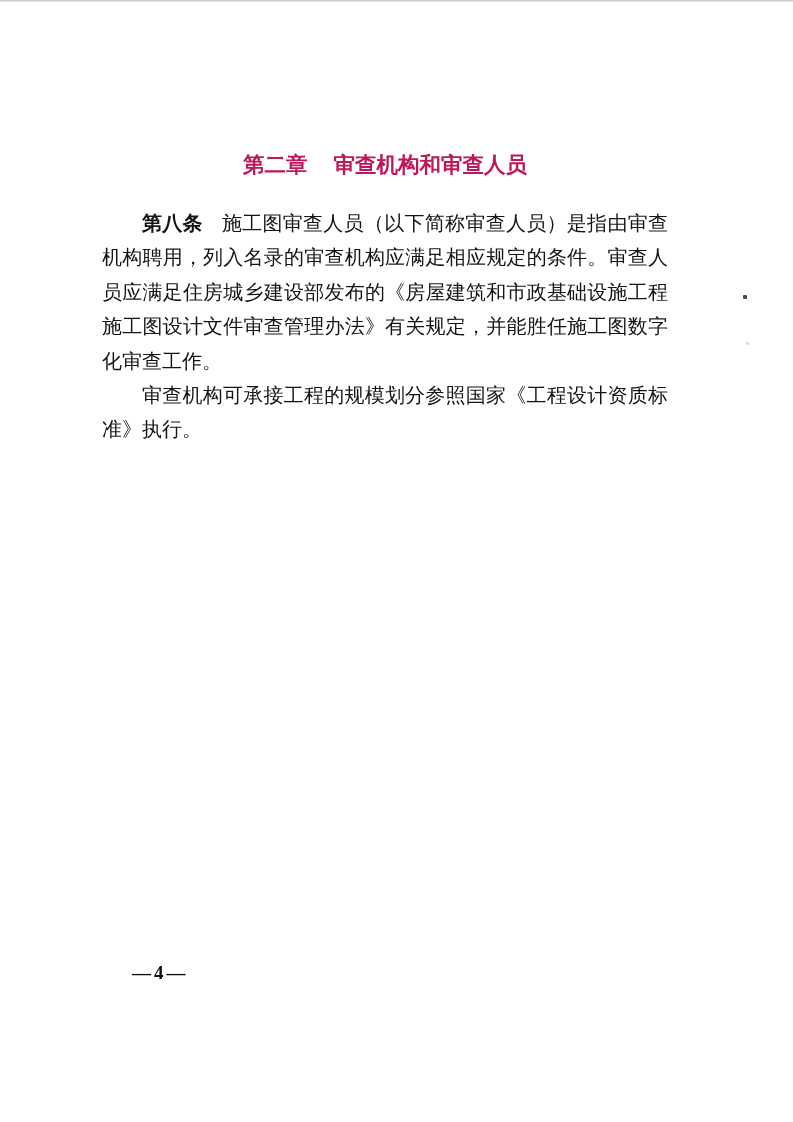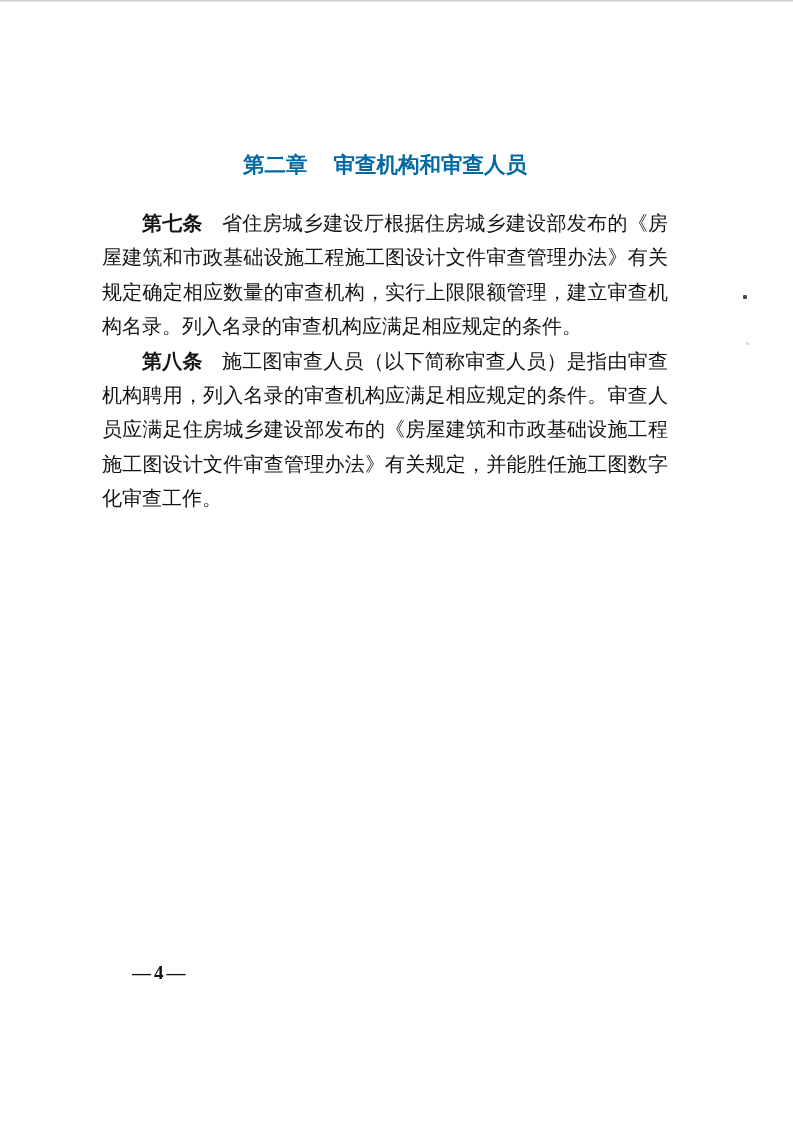--- a/index.html
+++ b/index.html
@@ -24,21 +24,21 @@
     top: 150px;
     width: 566px;
   }
   .heading {
     margin: 0 0 25px 0;
     font-size: 21.5px;
     line-height: 31px;
     font-weight: bold;
     text-align: center;
     font-family: "Liberation Sans", "DejaVu Sans", sans-serif;
-    color: #0369a1;
+    color: #be185d;
   }
   .heading-gap { display: inline-block; width: 1.2em; }
   .para {
     margin: 0;
     font-size: 20px;
     line-height: 34.4px;
     text-align: justify;
     text-justify: inter-character;
     text-indent: 2em;
   }
@@ -68,25 +68,25 @@
   }
 </style>
 </head>
 <body>
 
 <div class="scan-edge"></div>
 
 <div class="doc">
   <h1 class="heading"><span>第二章</span><span class="heading-gap"></span><span>审查机构和审查人员</span></h1>
 
-  <p class="para"><span class="term">第七条</span><span>省住房城乡建设厅根据住房城乡建设部发布的《房屋建筑和市政基础设施工程施工图设计文件审查管理办法》有关规定确定相应数量的审查机构，实行上限限额管理，建立审查机构名录。列入名录的审查机构应满足相应规定的条件。</span></p>
 
   <p class="para"><span class="term">第八条</span><span>施工图审查人员（以下简称审查人员）是指由审查机构聘用，列入名录的审查机构应满足相应规定的条件。审查人员应满足住房城乡建设部发布的《房屋建筑和市政基础设施工程施工图设计文件审查管理办法》有关规定，并能胜任施工图数字化审查工作。</span></p>
 
 
+  <p class="para"><span class="term"></span><span>审查机构可承接工程的规模划分参照国家《工程设计资质标准》执行。</span></p>
 
 
 </div>
 
 <div class="pageno">—4—</div>
 
 <div class="speck speck-1"></div>
 <div class="speck speck-2"></div>
 
 </body></html>

